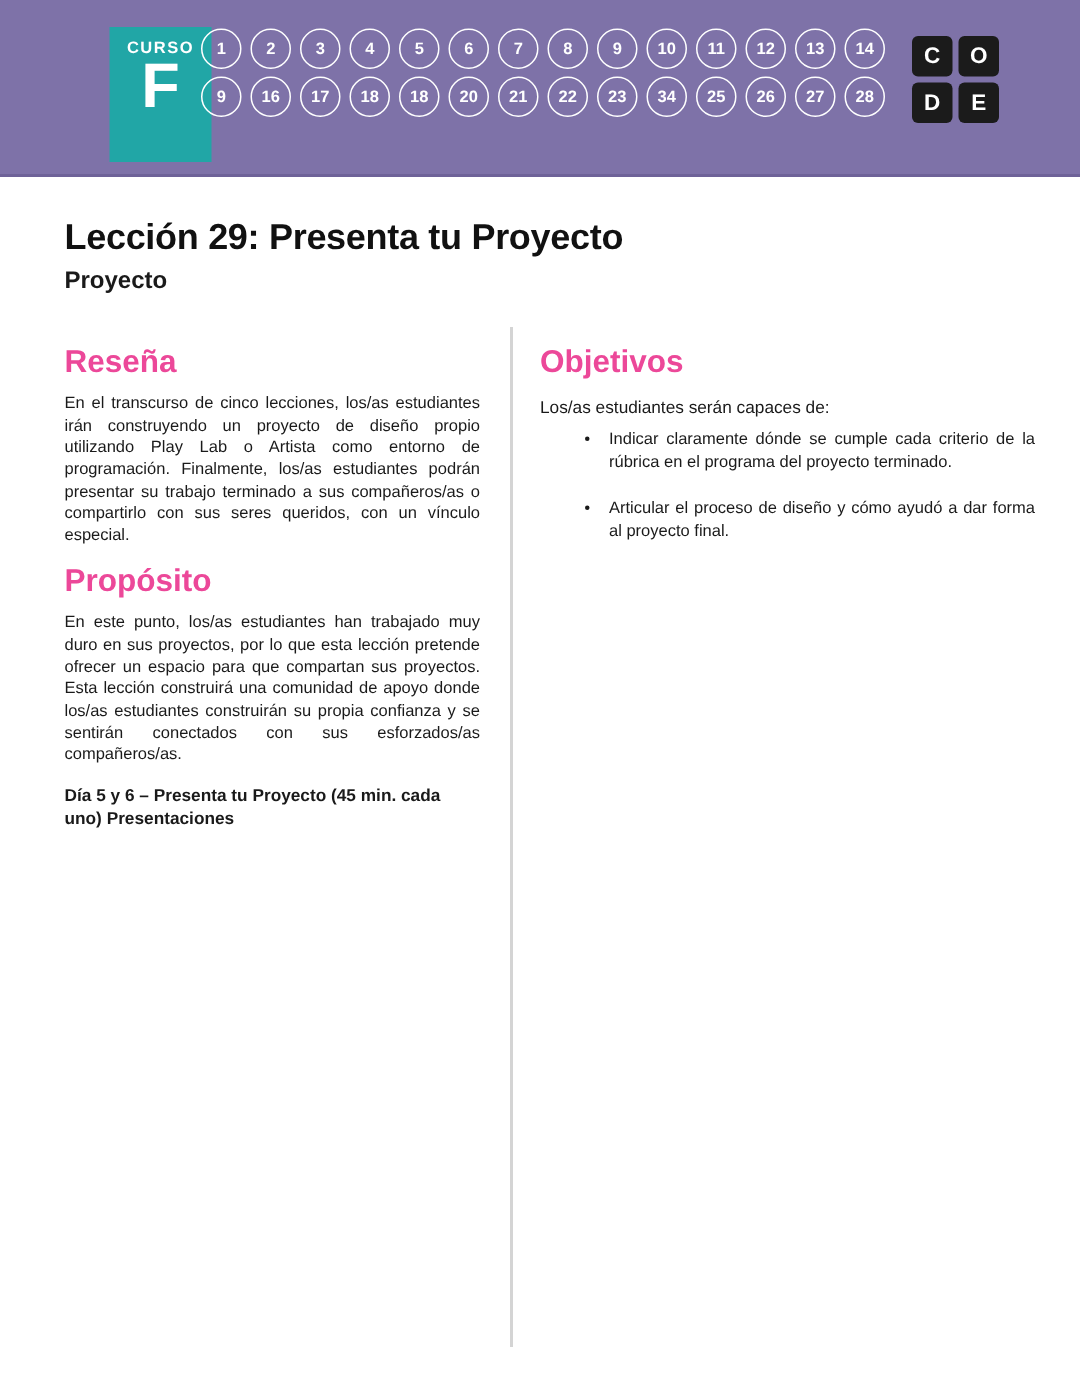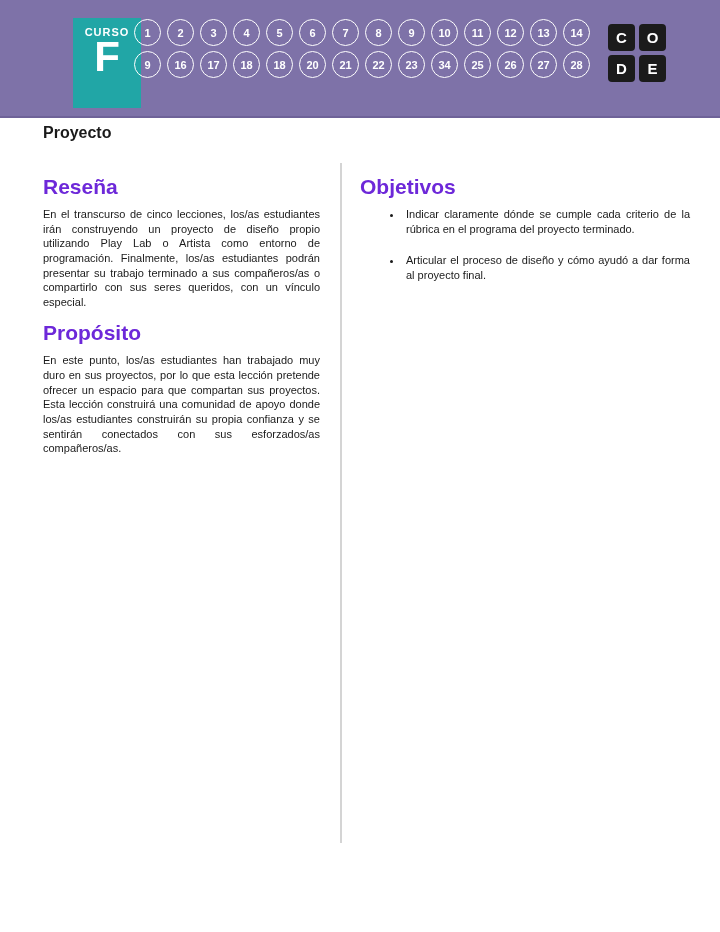--- a/index.html
+++ b/index.html
@@ -55,21 +55,21 @@
 
   .columns { position: relative; display: flex; margin-top: 21px; min-height: 680px; }
   .col-left { width: 277px; }
   .col-right { flex: 1; padding-left: 40px; }
   .divider {
     position: absolute; left: 297px; top: 0;
     width: 2px; height: 680px;
     background: var(--divider, #d4d4d4);
   }
 
-  h2 { font-size: 21px; margin: 20px 0 8px; color: #6d28d9; }
+  h2 { font-size: 21px; margin: 20px 0 8px; color: #ec4899; }
   .col-left h2:first-child, .col-right h2:first-child { margin-top: 12px; }
   p.body { font-size: 11px; line-height: 1.33; text-align: justify; margin: 8px 0 0; }
   p.activity { font-size: 11.5px; font-weight: bold; line-height: 1.35; margin: 13px 0 0; }
   .intro { font-size: 11.5px; margin: 12px 0 0; }
   ul.objectives { margin: 8px 0 0; padding-left: 43px; }
   ul.objectives li {
     font-size: 11px; line-height: 1.4; text-align: justify;
     margin-bottom: 15px; padding-left: 3px;
   }
 </style>
@@ -119,41 +119,44 @@
       </nav>
     <div class="logo">
         <div class="logo-square">C</div>
         <div class="logo-square">O</div>
         <div class="logo-square">D</div>
         <div class="logo-square">E</div>
       </div>
   </header>
 
   <main>
+    <h1>Lección 29: Presenta tu Proyecto</h1>
     <div class="subtitle">Proyecto</div>
 
     <div class="columns">
       <div class="col-left">
         <section>
           <h2>Reseña</h2>
           <p class="body">En el transcurso de cinco lecciones, los/as estudiantes irán construyendo un proyecto de diseño propio utilizando Play Lab o Artista como entorno de programación. Finalmente, los/as estudiantes podrán presentar su trabajo terminado a sus compañeros/as o compartirlo con sus seres queridos, con un vínculo especial.</p>
         </section>
         <section>
           <h2>Propósito</h2>
           <p class="body">En este punto, los/as estudiantes han trabajado muy duro en sus proyectos, por lo que esta lección pretende ofrecer un espacio para que compartan sus proyectos. Esta lección construirá una comunidad de apoyo donde los/as estudiantes construirán su propia confianza y se sentirán conectados con sus esforzados/as compañeros/as.</p>
         </section>
         <section>
+          <p class="activity">Día 5 y 6 – Presenta tu Proyecto (45 min. cada uno) Presentaciones</p>
         </section>
       </div>
 
       <div class="divider"></div>
 
       <div class="col-right">
         <section>
           <h2>Objetivos</h2>
+          <p class="intro">Los/as estudiantes serán capaces de:</p>
           <ul class="objectives">
               <li>Indicar claramente dónde se cumple cada criterio de la rúbrica en el programa del proyecto terminado.</li>
               <li>Articular el proceso de diseño y cómo ayudó a dar forma al proyecto final.</li>
             </ul>
         </section>
       </div>
     </div>
   </main>
 
 </div>

